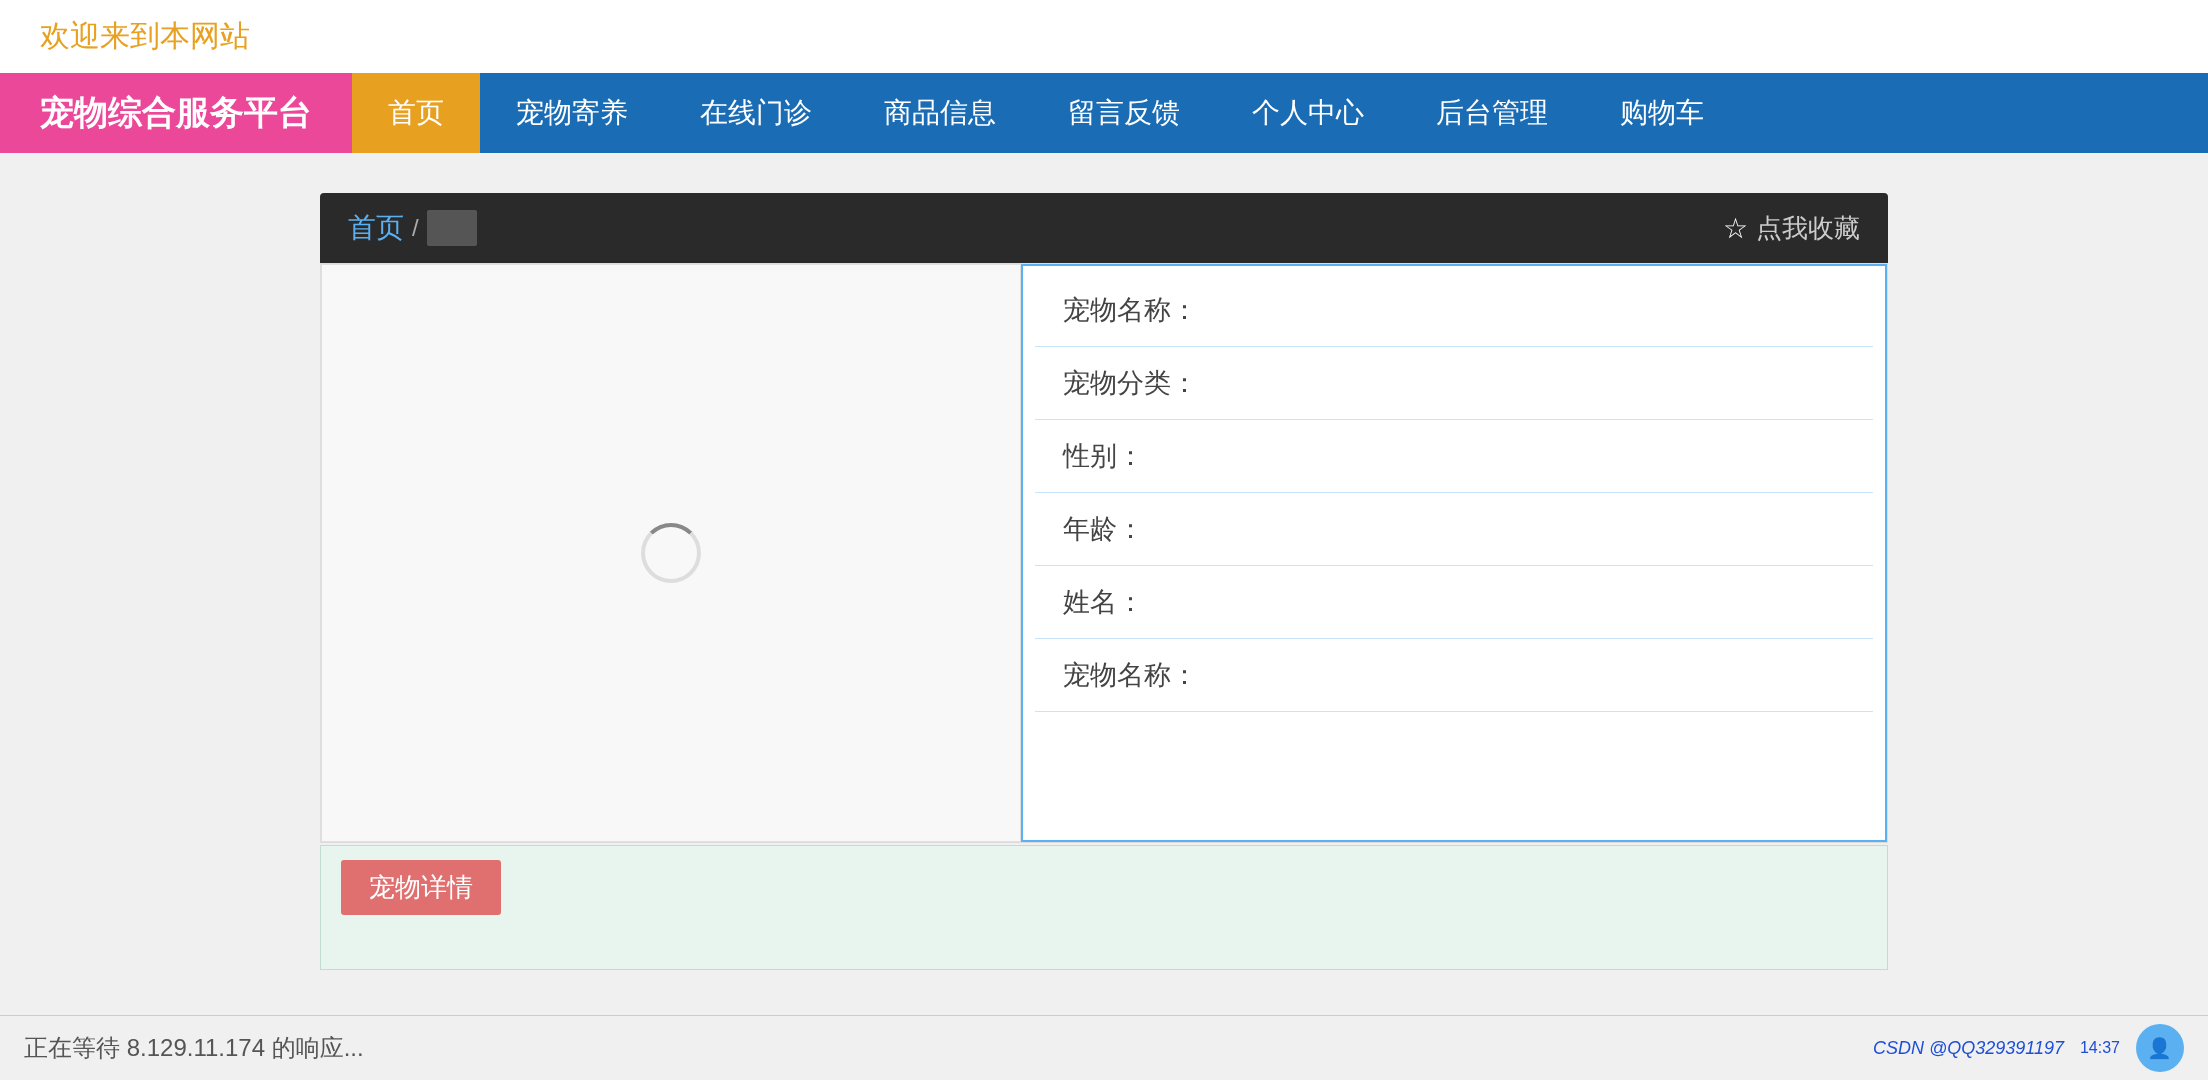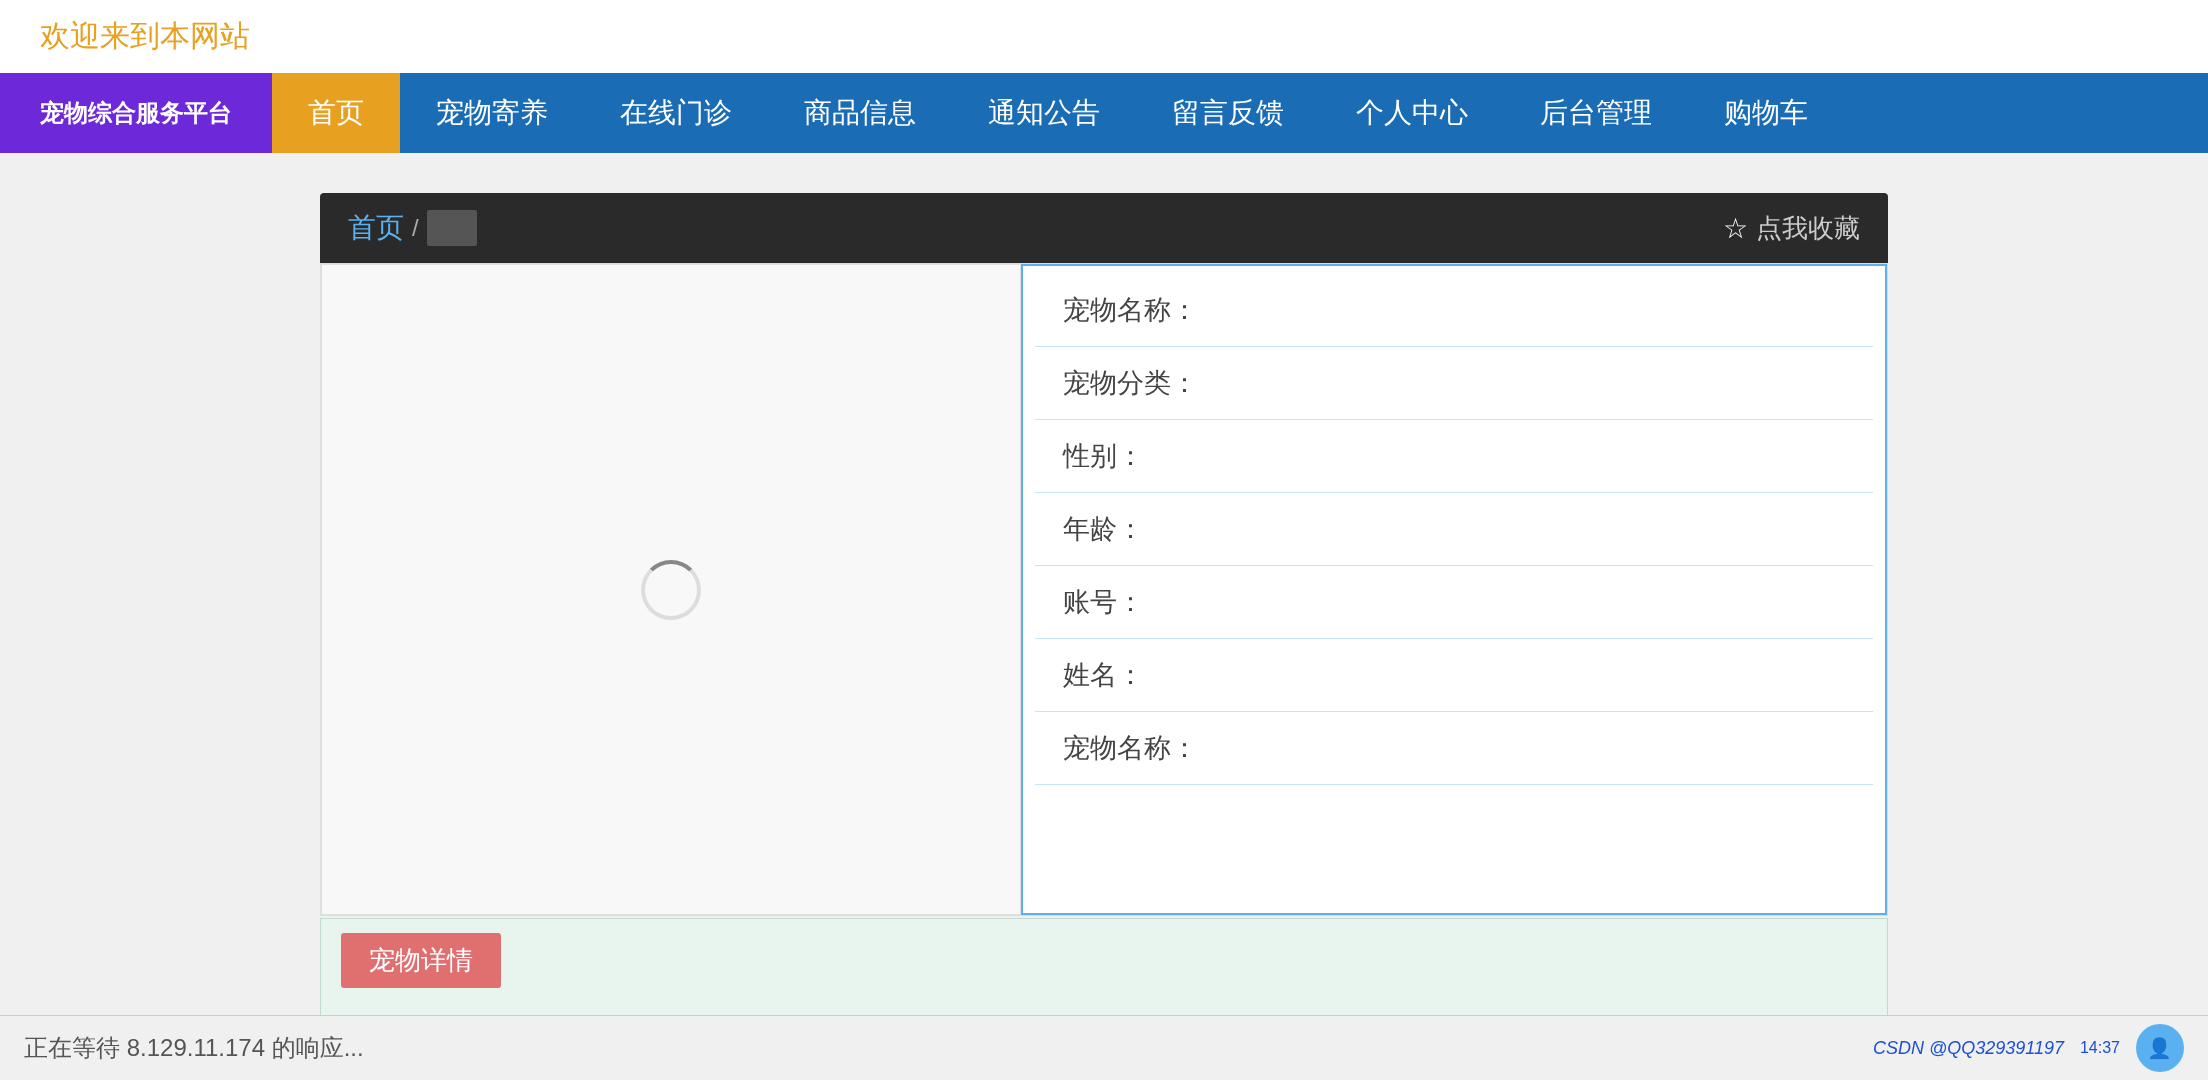--- a/index.html
+++ b/index.html
@@ -30,26 +30,26 @@
 
     
     .navbar {
       background: #1a6cb5;
       display: flex;
       align-items: stretch;
       height: 80px;
     }
 
     .nav-brand {
-      background: #6d28d9;
+      background: #ec4899;
       color: #fff;
       display: flex;
       align-items: center;
       padding: 10px 40px;
-      font-size: 24px;
+      font-size: 34px;
       font-weight: bold;
       white-space: nowrap;
     }
 
     .nav-item {
       display: flex;
       align-items: center;
       padding: 0 36px;
       color: #fff;
       font-size: 28px;
@@ -260,21 +260,20 @@
 <div class="welcome-bar">
   <span class="welcome-text">欢迎来到本网站</span>
 </div>
 
 <nav class="navbar">
   <div class="nav-brand">宠物综合服务平台</div>
   <a class="nav-item active">首页</a>
   <a class="nav-item">宠物寄养</a>
   <a class="nav-item">在线门诊</a>
   <a class="nav-item">商品信息</a>
-  <a class="nav-item">通知公告</a>
   <a class="nav-item">留言反馈</a>
   <a class="nav-item">个人中心</a>
   <a class="nav-item">后台管理</a>
   <a class="nav-item">购物车</a>
 </nav>
 
 <div class="main-content">
 
   <div class="breadcrumb-bar">
     <div class="breadcrumb-left">
@@ -302,24 +301,20 @@
       <div class="pet-info-row">
         <span class="pet-info-label">宠物分类：</span>
         <span class="pet-info-value"></span>
       </div>
       <div class="pet-info-row">
         <span class="pet-info-label">性别：</span>
         <span class="pet-info-value"></span>
       </div>
       <div class="pet-info-row">
         <span class="pet-info-label">年龄：</span>
-        <span class="pet-info-value"></span>
-      </div>
-      <div class="pet-info-row">
-        <span class="pet-info-label">账号：</span>
         <span class="pet-info-value"></span>
       </div>
       <div class="pet-info-row">
         <span class="pet-info-label">姓名：</span>
         <span class="pet-info-value"></span>
       </div>
       <div class="pet-info-row">
         <span class="pet-info-label">宠物名称：</span>
         <span class="pet-info-value"></span>
       </div>

